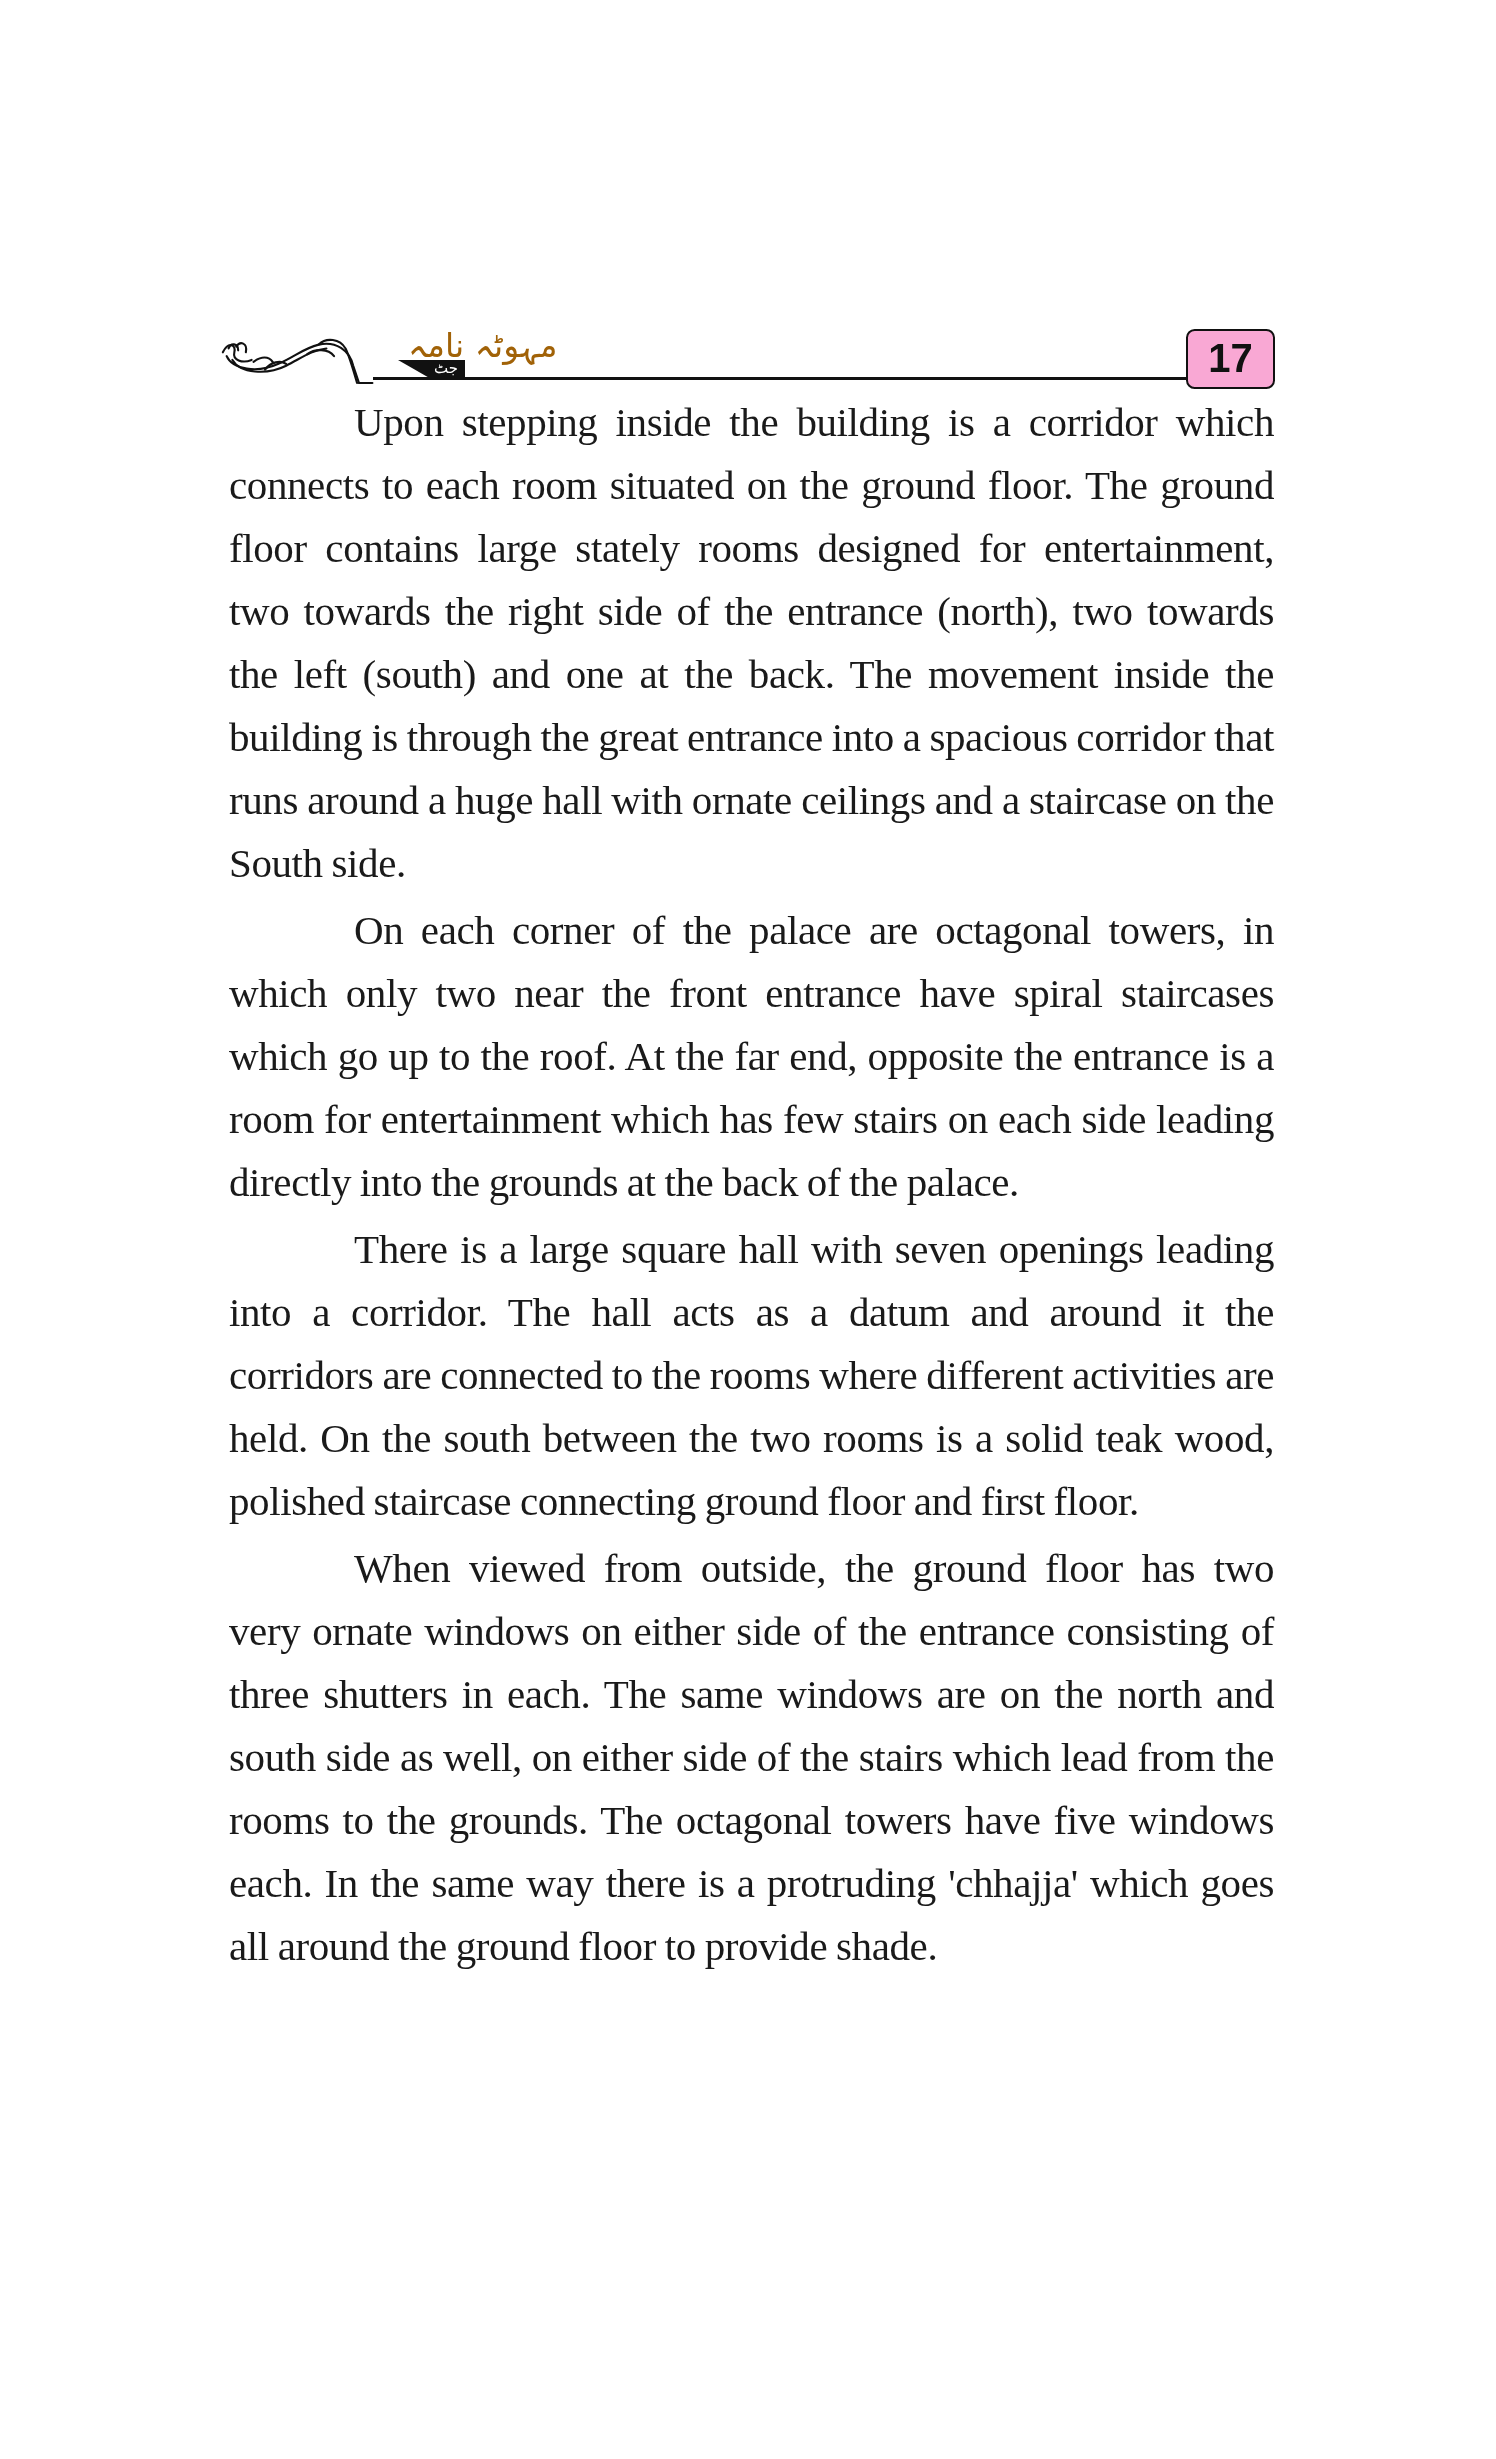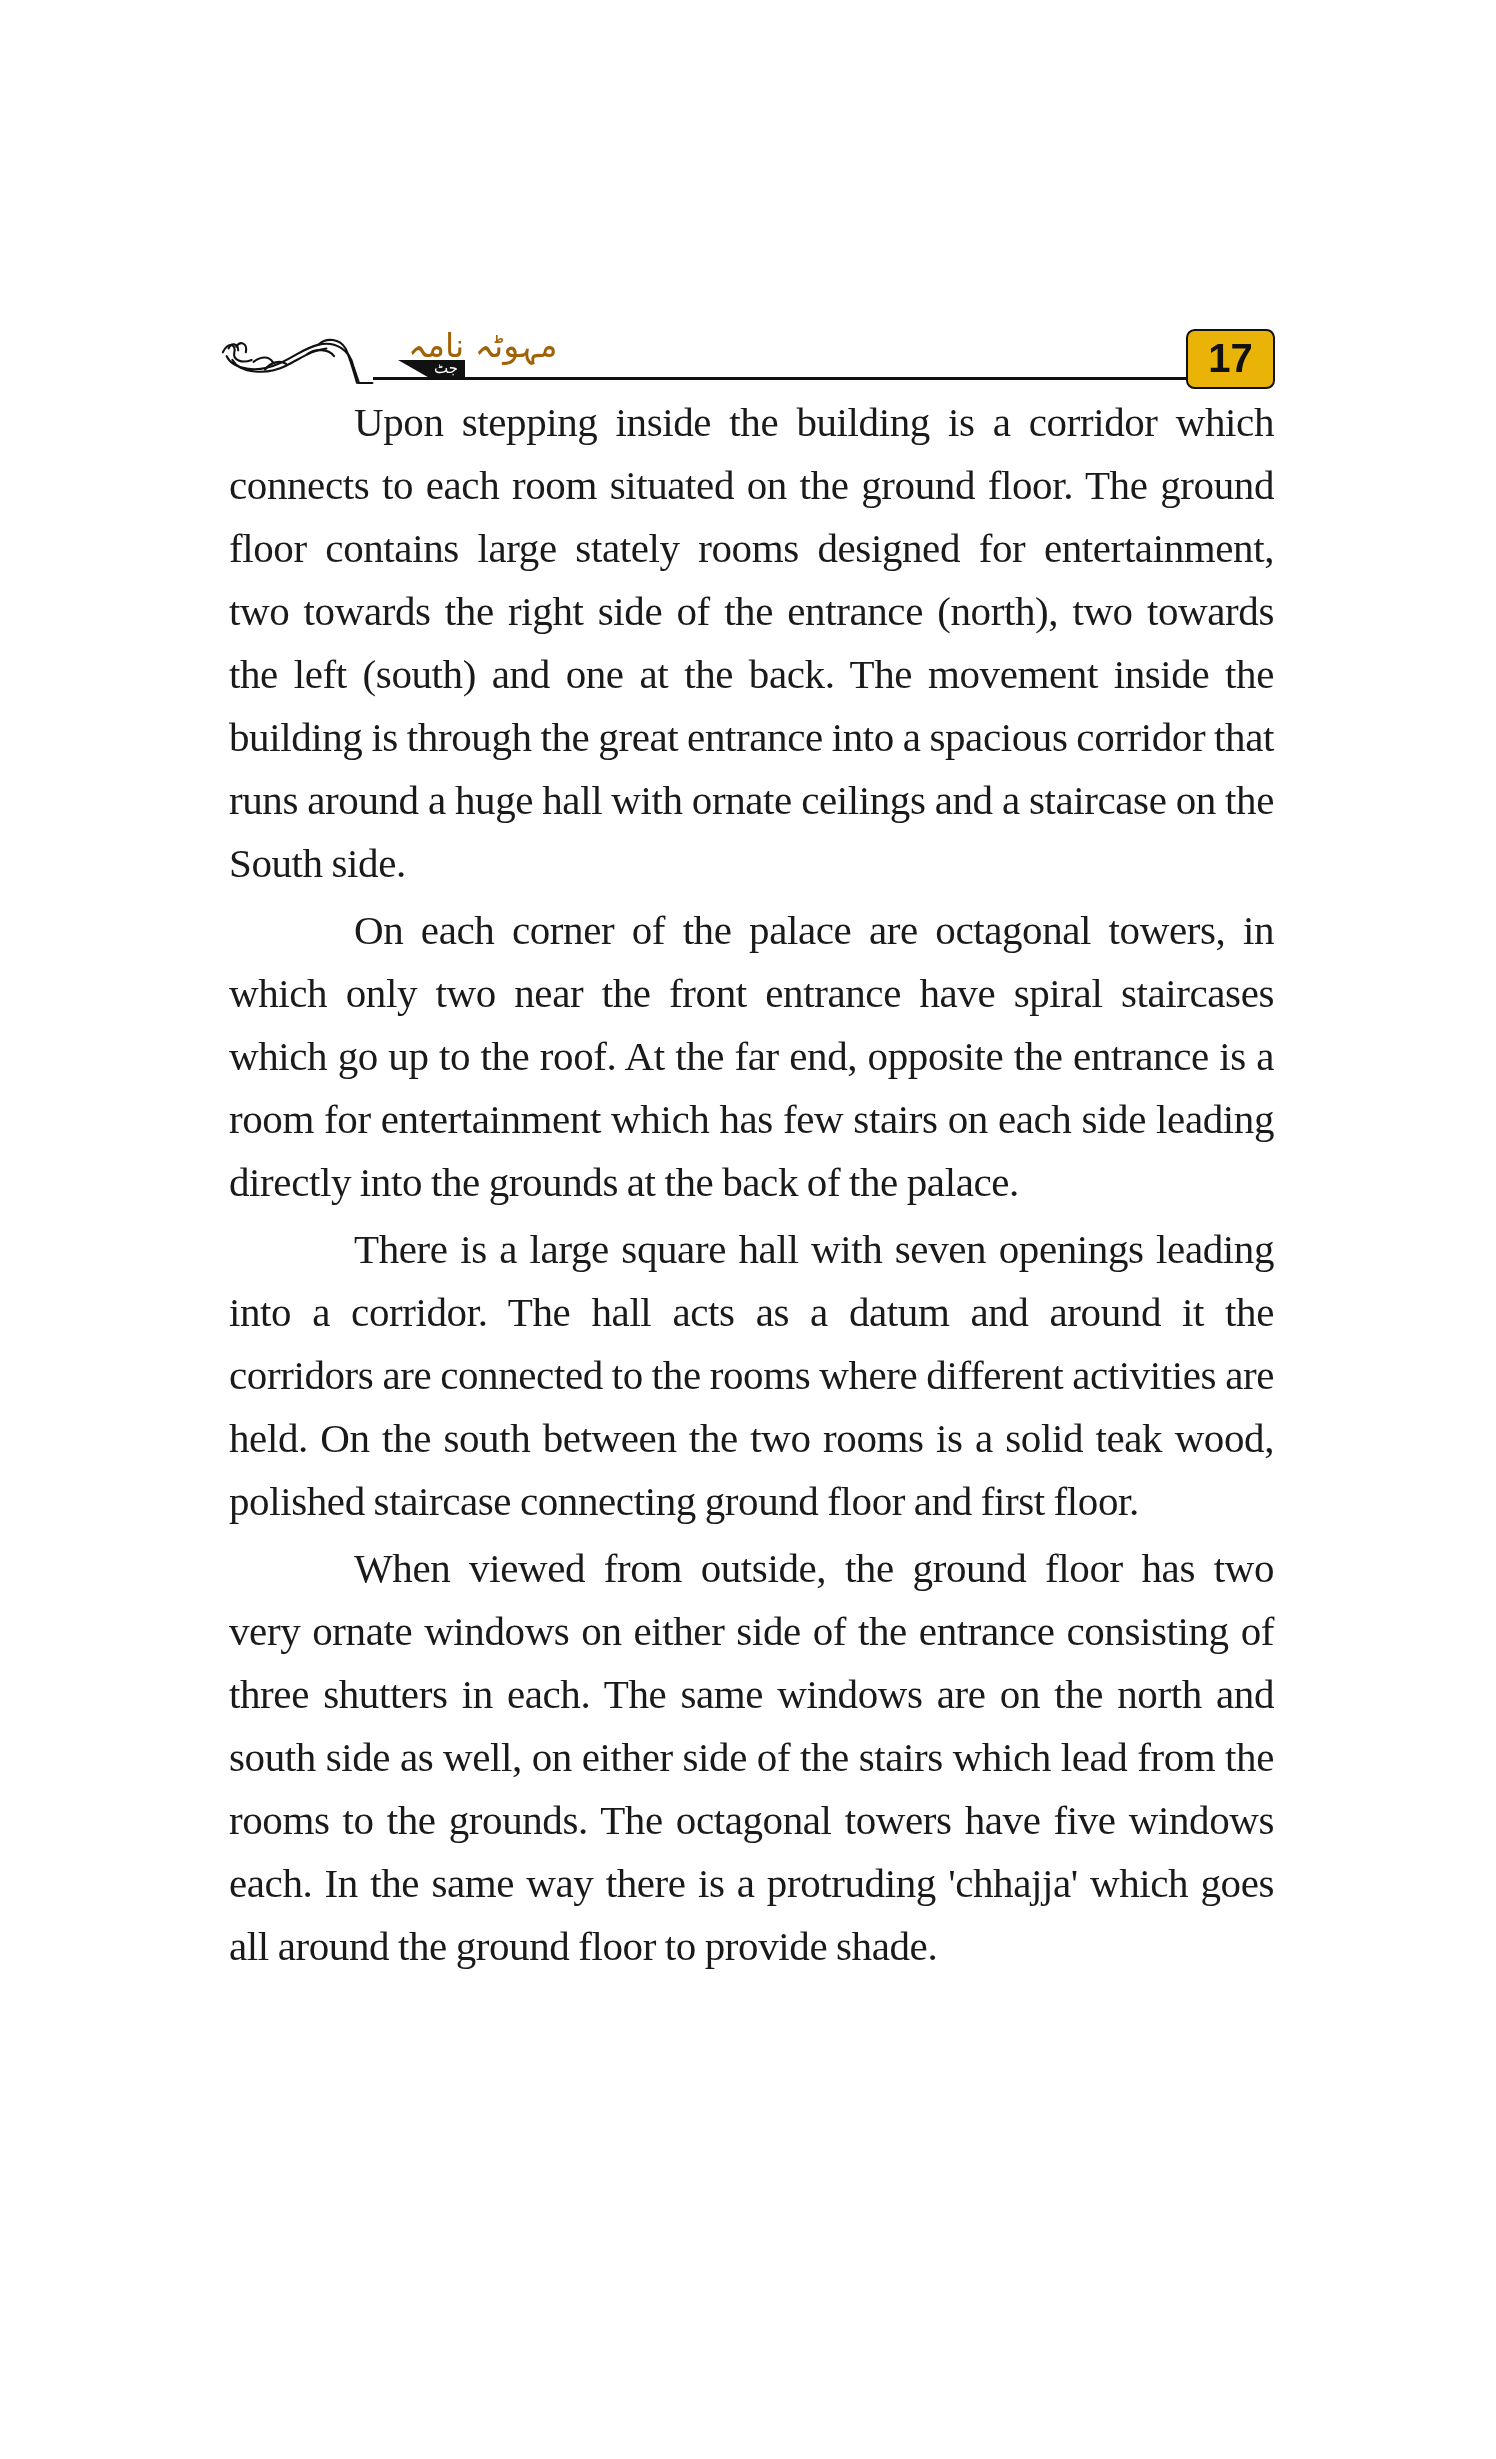--- a/index.html
+++ b/index.html
@@ -68,21 +68,21 @@
     direction: rtl;
   }
   .page-number-box {
     position: absolute;
     left: 967px;
     top: 3.8px;
     width: 85px;
     height: 56px;
     border: 2.9px solid #111;
     border-radius: 8.6px;
-    background: #eab308;
+    background: #f9a8d4;
     display: flex;
     align-items: center;
     justify-content: center;
     font-family: "Liberation Sans", sans-serif;
     font-weight: bold;
     font-size: 40px;
     color: #111;
   }
   .body-text {
     position: absolute;

